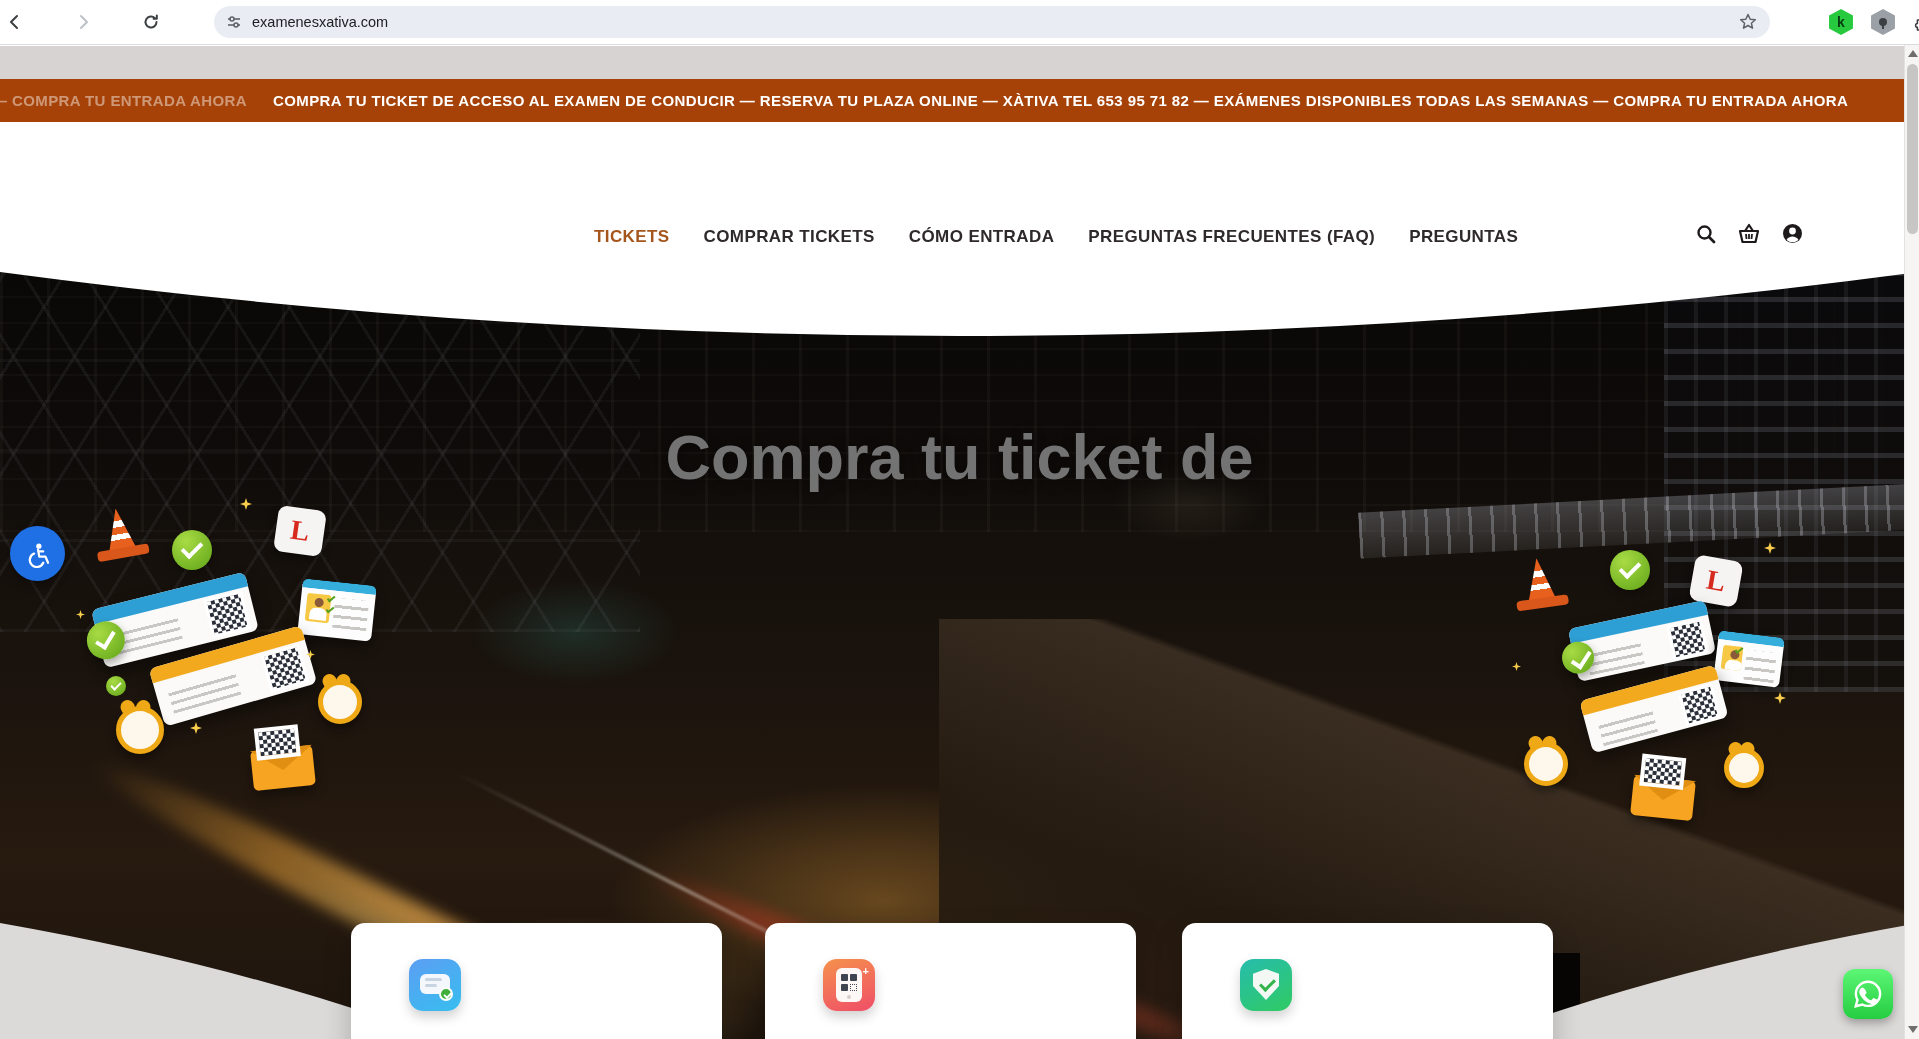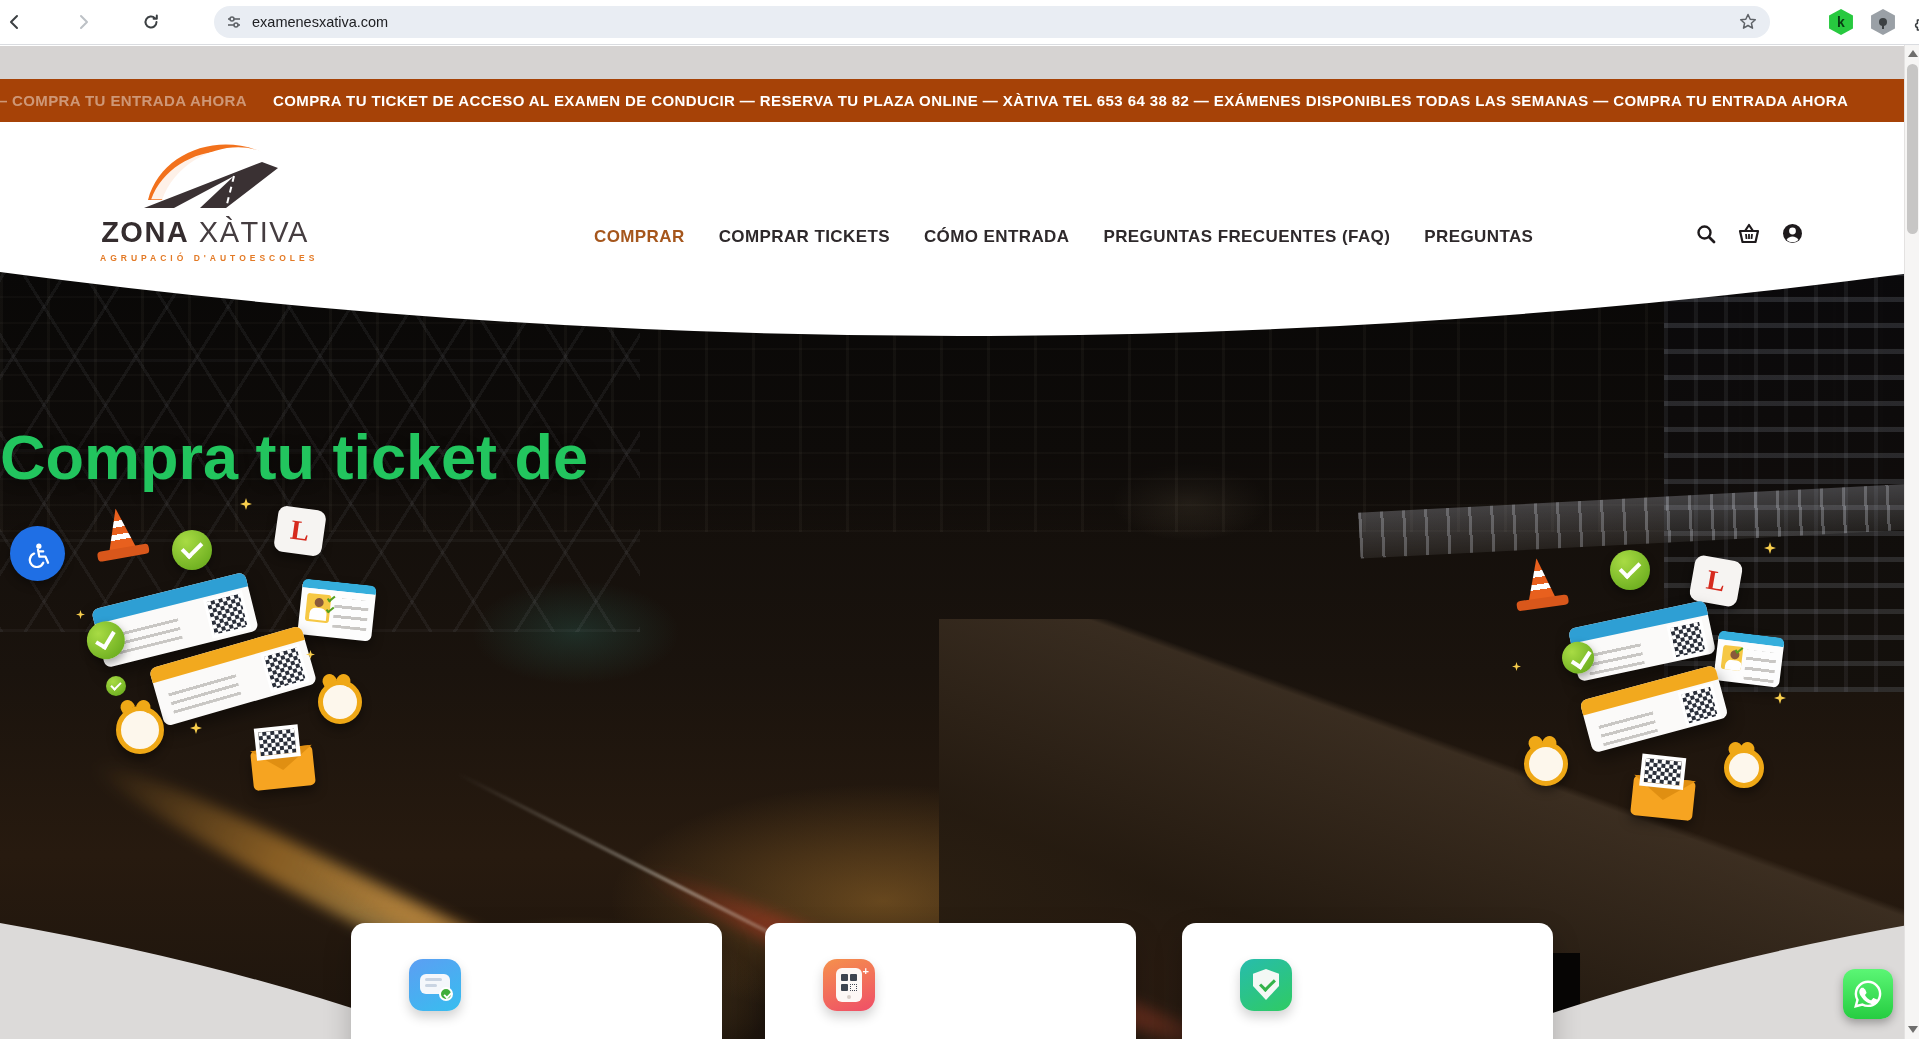--- a/index.html
+++ b/index.html
@@ -99,22 +99,22 @@
   .s3 { left:620px; bottom:70px; width:420px; height:30px; transform:rotate(24deg);
         background:linear-gradient(90deg, transparent, rgba(255,64,48,.45), transparent); }
   .s4 { left:900px; bottom:30px; width:360px; height:26px; transform:rotate(20deg);
         background:linear-gradient(90deg, transparent, rgba(255,90,60,.4), transparent); }
   .lane { position:absolute; left:430px; bottom:150px; width:500px; height:4px; transform:rotate(27deg);
         background:linear-gradient(90deg, transparent, rgba(235,235,225,.4), transparent); filter:blur(1px); }
 
   .curve-top { position:absolute; top:0; left:0; width:1919px; height:64px; z-index:5; }
   .curve-bottom { position:absolute; bottom:0; left:0; width:1919px; height:130px; z-index:6; }
 
-  .hero-title { position:absolute; top:148px; left:0; width:1919px; text-align:left; z-index:7;
-                color:#22c55e; font-size:63px; line-height:74px; font-weight:700;
+  .hero-title { position:absolute; top:148px; left:0; width:1919px; text-align:center; z-index:7;
+                color:#737373; font-size:63px; line-height:74px; font-weight:700;
                 text-shadow:0 2px 14px rgba(0,0,0,.45); }
   .cta { position:absolute; top:478px; left:825px; width:268px; height:59px; border:none; border-radius:30px;
          background:#A4541B; color:#fff; font-family:"Liberation Sans",sans-serif; font-size:17px; font-weight:700;
          letter-spacing:3px; z-index:7; cursor:pointer; box-shadow:0 6px 18px rgba(0,0,0,.35); }
 
   
   .cards { position:absolute; top:651px; left:0; width:1919px; z-index:8; }
   .card { position:absolute; top:0; width:371px; height:180px; background:#fff; border-radius:14px;
           box-shadow:0 12px 28px rgba(0,0,0,.22); padding:36px 0 0 58px; }
   .card-icon { width:52px; height:52px; border-radius:14px; position:relative; box-shadow:0 6px 12px rgba(0,0,0,.18); }
@@ -258,38 +258,28 @@
           <i></i>
         </div>
     </div>
   </div>
 
   <div class="page">
     <div class="gap-strip"></div>
 
     <div class="ticker">
       <div class="ticker-line">
-        <span class="ticker-faded">— COMPRA TU ENTRADA AHORA</span><span>COMPRA TU TICKET DE ACCESO AL EXAMEN DE CONDUCIR — RESERVA TU PLAZA ONLINE — XÀTIVA TEL 653 64 38 82 — EXÁMENES DISPONIBLES TODAS LAS SEMANAS — COMPRA TU ENTRADA AHORA</span>
+        <span class="ticker-faded">— COMPRA TU ENTRADA AHORA</span><span>COMPRA TU TICKET DE ACCESO AL EXAMEN DE CONDUCIR — RESERVA TU PLAZA ONLINE — XÀTIVA TEL 653 95 71 82 — EXÁMENES DISPONIBLES TODAS LAS SEMANAS — COMPRA TU ENTRADA AHORA</span>
       </div>
     </div>
 
     <div class="site-header">
-      <div class="logo">
-        <svg width="150" height="78" viewBox="0 0 150 78">
-          <path d="M18 66 C30 20, 85 -2, 132 18 C100 4, 48 22, 32 66 Z" fill="#F2711C"></path>
-          <path d="M20 70 C34 32, 80 10, 126 24 C92 16, 50 34, 38 70 Z" fill="#fff" opacity=".9" transform="translate(2,-2) scale(.96)"></path>
-          <path d="M14 74 L132 28 L148 34 L96 74 L70 74 L104 42 L44 74 Z" fill="#3A3133"></path>
-          <path d="M104 42 L96 74" stroke="#fff" stroke-width="2" stroke-dasharray="6 5" fill="none"></path>
-        </svg>
-        <div class="logo-name"><b>ZONA</b> <span class="lt">XÀTIVA</span></div>
-        <div class="logo-tag">AGRUPACIÓ D'AUTOESCOLES</div>
-      </div>
 
       <nav class="main-nav">
-        <span class="nav-item active">COMPRAR</span>
+        <span class="nav-item active">TICKETS</span>
         <span class="nav-item">COMPRAR TICKETS</span>
         <span class="nav-item">CÓMO ENTRADA</span>
         <span class="nav-item">PREGUNTAS FRECUENTES (FAQ)</span>
         <span class="nav-item">PREGUNTAS</span>
       </nav>
 
       <div class="hdr-icons">
         <svg width="22" height="22" viewBox="0 0 22 22">
           <circle cx="9.5" cy="9.5" r="6" fill="none" stroke="#1E1A1C" stroke-width="2.4"></circle>
           <line x1="14" y1="14" x2="19" y2="19" stroke="#1E1A1C" stroke-width="2.8" stroke-linecap="round"></line>

